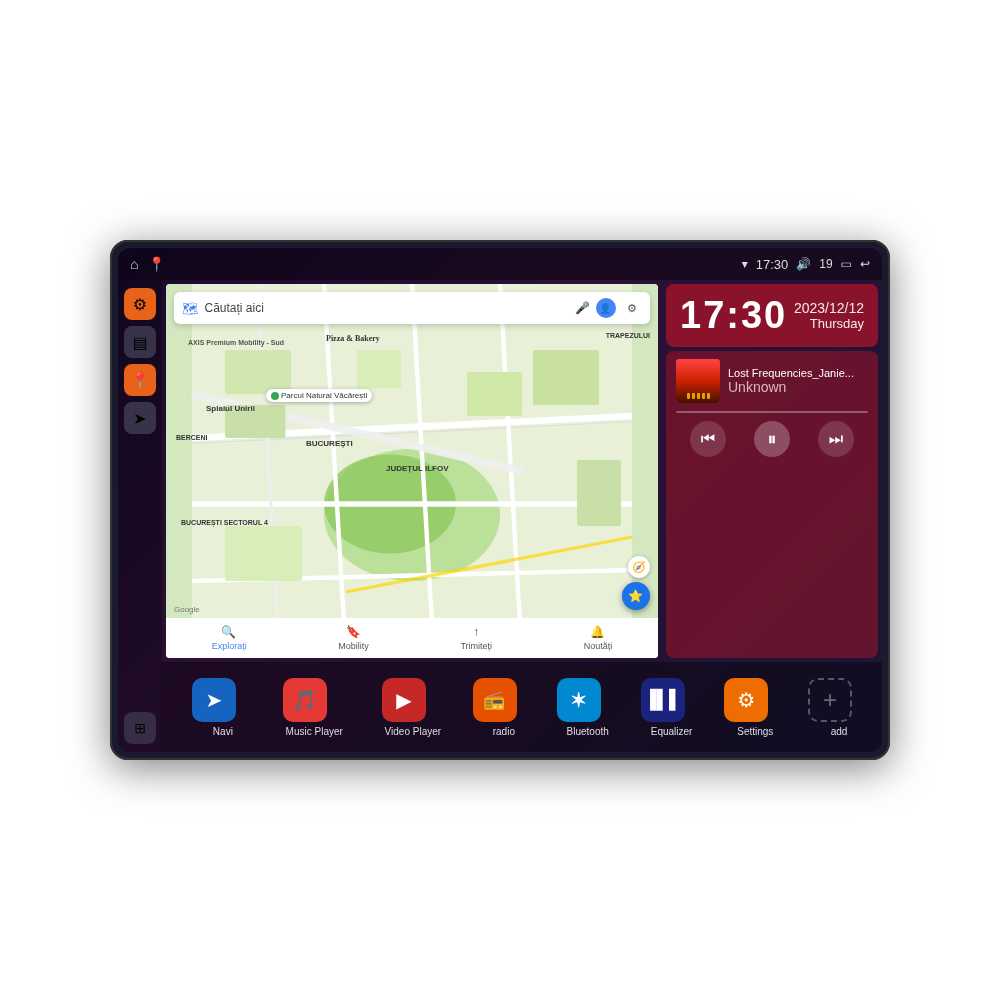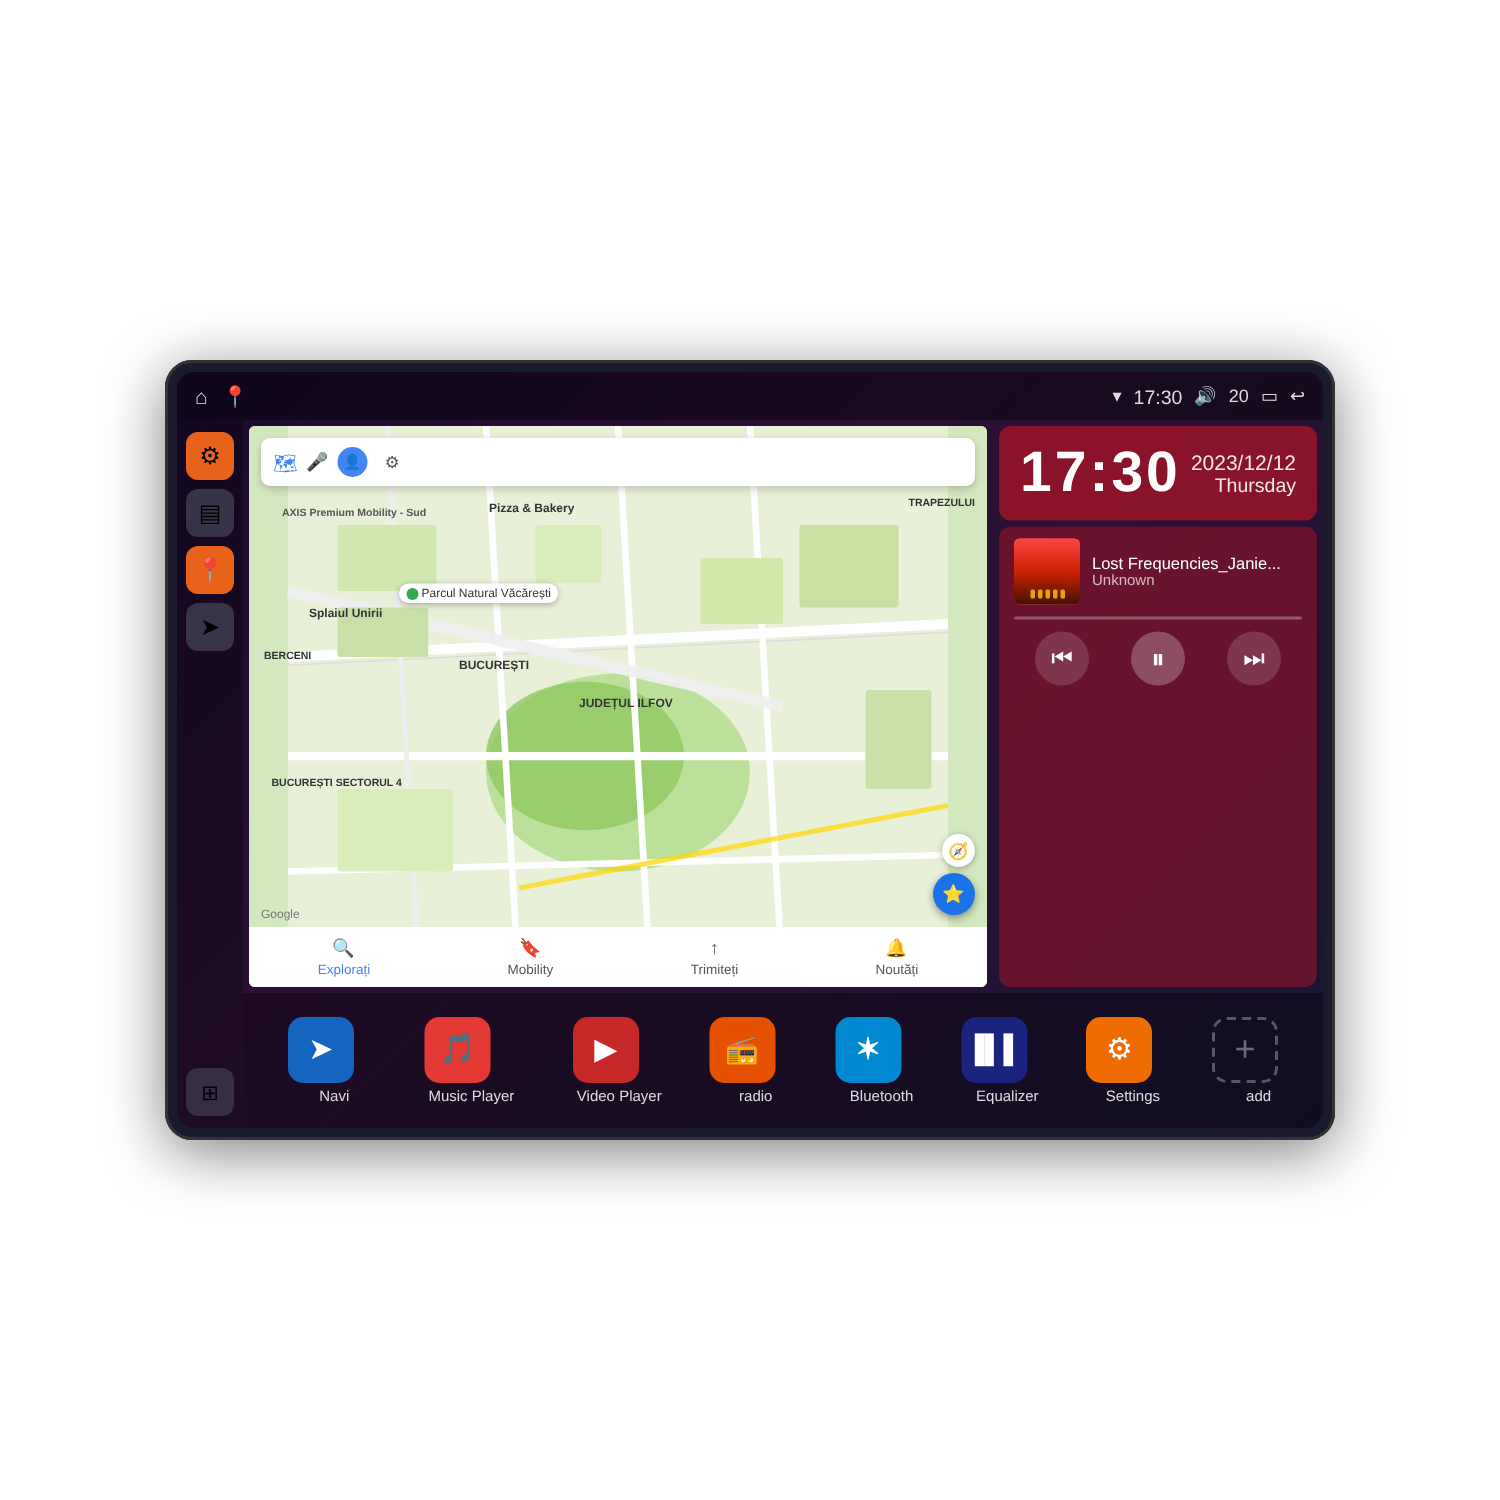--- a/index.html
+++ b/index.html
@@ -383,21 +383,21 @@
     .music-title {
       font-size: 11px;
       color: white;
       white-space: nowrap;
       overflow: hidden;
       text-overflow: ellipsis;
       font-weight: 500;
     }
 
     .music-artist {
-      font-size: 10px;
+      font-size: 14px;
       color: rgba(255,255,255,0.7);
     }
 
     .music-progress {
       height: 2px;
       background: rgba(255,255,255,0.3);
       border-radius: 1px;
       margin-bottom: 8px;
     }
 
@@ -515,21 +515,21 @@
 
     <div class="status-bar">
       <div class="status-left">
         <span class="status-icon">⌂</span>
         <span class="status-icon">📍</span>
       </div>
       <div class="status-right">
         <span>▾</span>
         <span class="status-time">17:30</span>
         <span>🔊</span>
-        <span>20</span>
+        <span>19</span>
         <span>▭</span>
         <span>↩</span>
       </div>
     </div>
 
     <div class="main-content">
 
       <div class="sidebar">
         <div class="sidebar-btn orange">
           <span>⚙</span>
@@ -579,29 +579,30 @@
                 <rect x="30" y="110" width="55" height="30" fill="#c8e0a8" rx="2"></rect>
                 <rect x="150" y="60" width="40" height="35" fill="#d8edb8" rx="2"></rect>
                 <rect x="250" y="80" width="50" height="40" fill="#d0e8a8" rx="2"></rect>
                 <rect x="310" y="60" width="60" height="50" fill="#c8e0a0" rx="2"></rect>
                 <rect x="30" y="220" width="70" height="50" fill="#d8edb8" rx="2"></rect>
                 <rect x="350" y="160" width="40" height="60" fill="#c8e0a8" rx="2"></rect>
               </svg>
 
               <div class="map-search-bar">
                 <span class="map-search-icon">🗺</span>
+                <span class="map-search-text">Căutați aici</span>
                 <span class="map-search-mic">🎤</span>
                 <div class="map-search-avatar">
                   <span>👤</span>
                 </div>
                 <div class="map-settings-btn">⚙</div>
               </div>
 
               <div class="map-label" style="top:55px; left:22px; font-size:7px; color:#555;">AXIS Premium Mobility - Sud</div>
-              <div class="map-label" style="top:50px; left:160px;">Pizza &amp; Bakery</div>
+              <div class="map-label" style="top:50px; left:160px;font-family:Liberation Serif, serif;">Pizza &amp; Bakery</div>
               <div class="map-label" style="top:48px; right:8px; font-size:7px;">TRAPEZULUI</div>
               <div class="map-label" style="top:120px; left:40px; font-size:8px;">Splaiul Unirii</div>
 
               <div class="map-location-pin" style="top:105px; left:100px;align-items:center;">
                 <div class="map-pin-dot"></div>
                 <span>Parcul Natural Văcărești</span>
               </div>
 
               <div class="map-label" style="top:150px; left:10px; font-size:7px;">BERCENI</div>
               <div class="map-label" style="top:155px; left:140px; font-size:8px; color:#333;">BUCUREȘTI</div>

